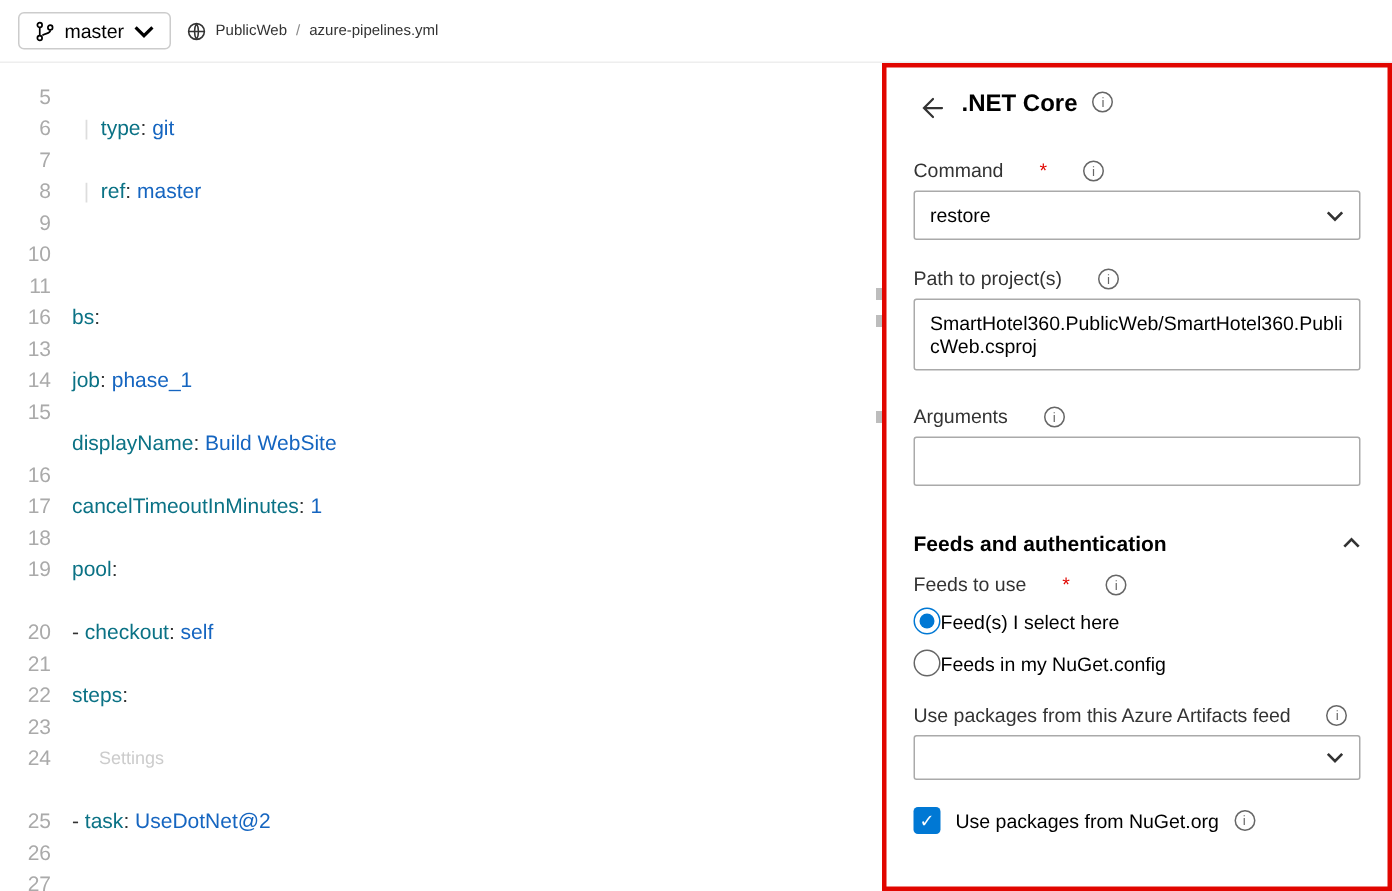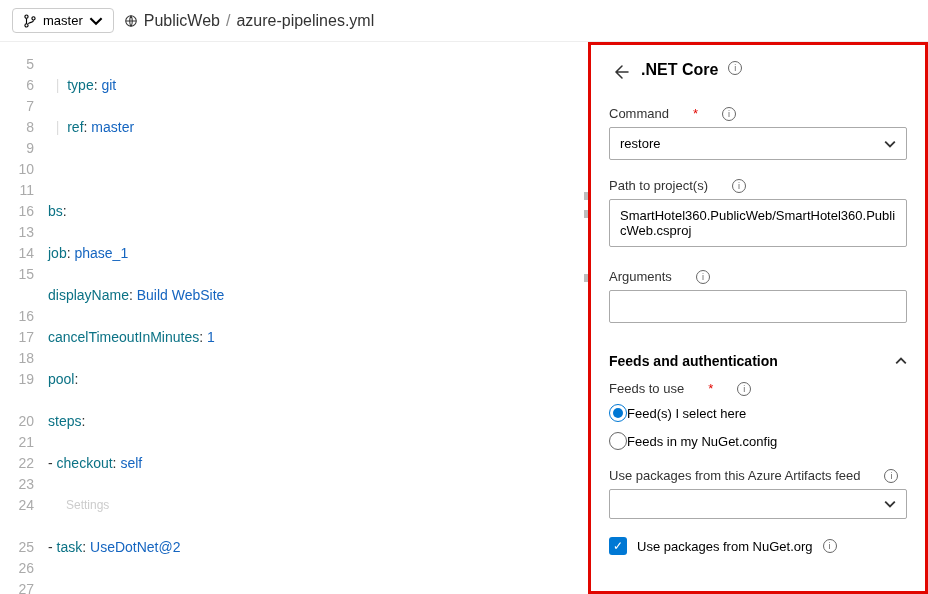--- a/index.html
+++ b/index.html
@@ -1,21 +1,21 @@
 <!DOCTYPE html>
 <html><head>
 <meta charset="utf-8">
 <style>
 * { box-sizing: border-box; margin: 0; padding: 0; font-family: -apple-system, BlinkMacSystemFont, "Segoe UI", sans-serif; }
 body { background: #fff; width: 928px; height: 594px; overflow: hidden; position: relative; }
 
 .top-toolbar { display: flex; align-items: center; padding: 8px 12px; gap: 10px; border-bottom: 1px solid #eee; }
 .branch-btn { display: flex; align-items: center; gap: 6px; border: 1px solid #ccc; border-radius: 4px; padding: 4px 10px; font-size: 13px; cursor: pointer; background: #fff; }
 .branch-btn svg { width: 14px; height: 14px; }
-.breadcrumb { display: flex; align-items: center; gap: 6px; font-size: 16px; color: #333; }
+.breadcrumb { display: flex; align-items: center; gap: 6px; font-size: 10px; color: #333; }
 .breadcrumb .folder-icon { width: 14px; height: 14px; }
 .breadcrumb .slash { color: #888; }
 
 .main { display: flex; height: calc(594px - 42px); }
 .editor-area { flex: 1; position: relative; overflow: hidden; }
 .code-wrap { display: flex; font-family: Menlo, Monaco, Consolas, monospace; font-size: 14px; line-height: 21px; padding-top: 12px; }
 .gutter { width: 48px; text-align: right; color: #aaa; padding-right: 14px; user-select: none; }
 .gutter .ln { height: 21px; }
 .gutter .settings-ln { height: 21px; }
 .code { flex: 1; white-space: pre; color: #333; }
@@ -111,22 +111,22 @@
       </div>
       <div class="code">
 <div class="line"><span class="guide">  |  </span><span class="kw">type</span>: <span class="val">git</span></div>
 <div class="line"><span class="guide">  |  </span><span class="kw">ref</span>: <span class="val">master</span></div>
 <div class="line"></div>
 <div class="line"><span class="kw">bs</span>:</div>
 <div class="line"><span class="kw">job</span>: <span class="val">phase_1</span></div>
 <div class="line"><span class="kw">displayName</span>: <span class="val">Build WebSite</span></div>
 <div class="line"><span class="kw">cancelTimeoutInMinutes</span>: <span class="val">1</span></div>
 <div class="line"><span class="kw">pool</span>:</div>
+<div class="line">- <span class="kw">checkout</span>: <span class="val">self</span></div>
 <div class="line"><span class="kw">steps</span>:</div>
-<div class="line">- <span class="kw">checkout</span>: <span class="val">self</span></div>
 <div class="settings">Settings</div>
 <div class="line">- <span class="kw">task</span>: <span class="val">UseDotNet@2</span></div>
 
 
 
 
 
 
 
 

